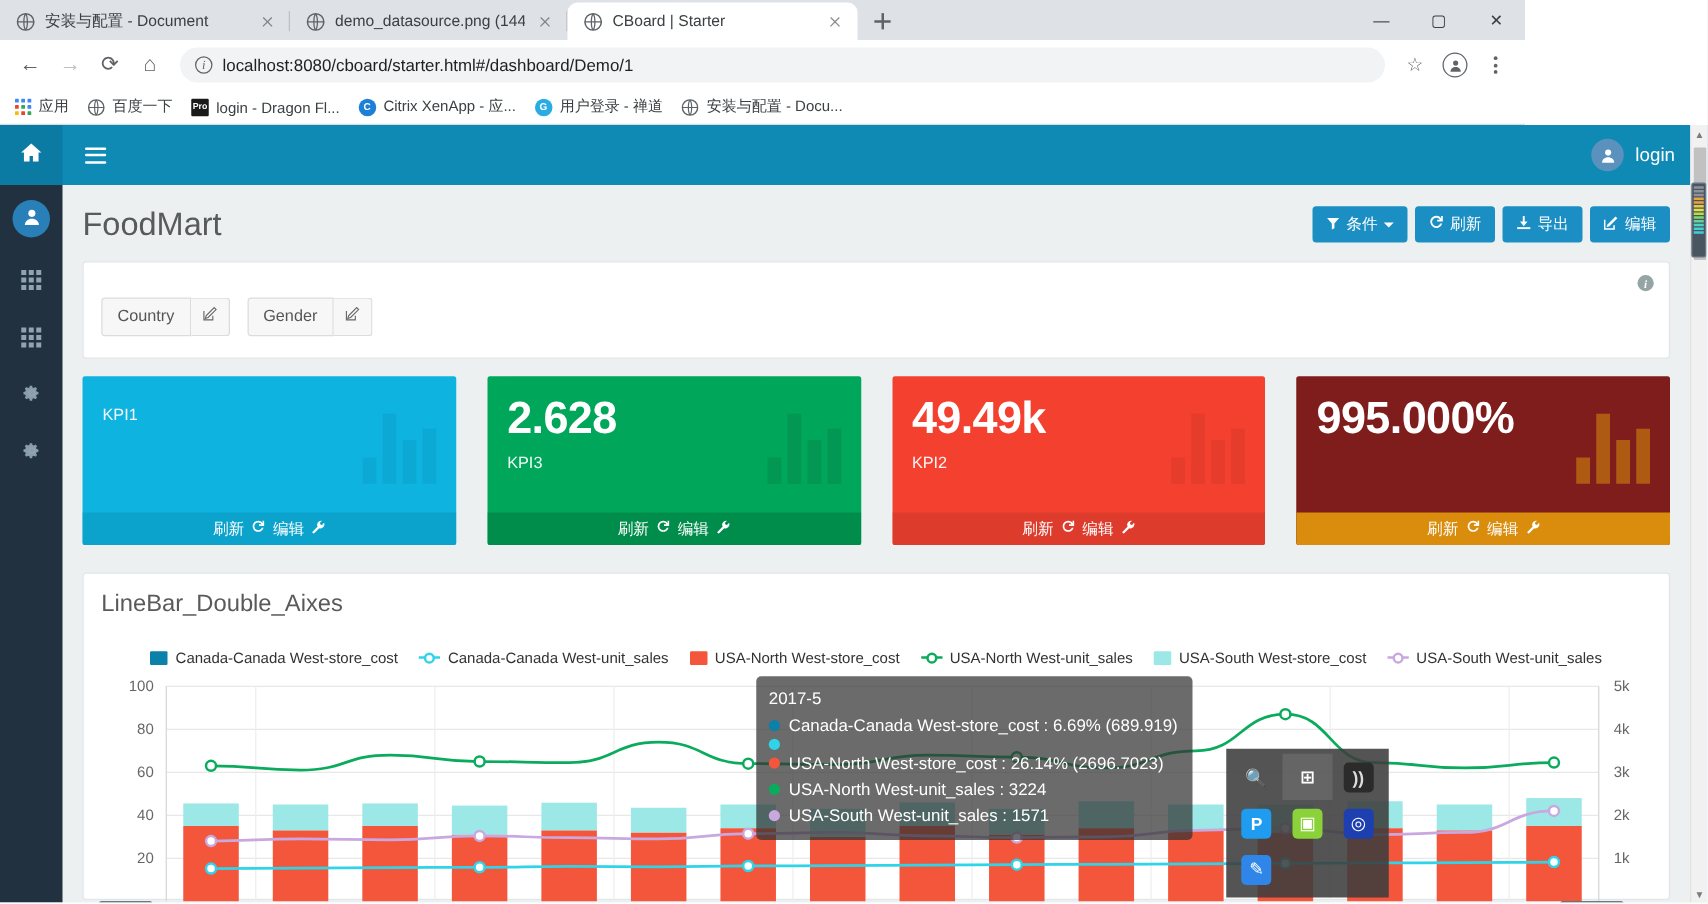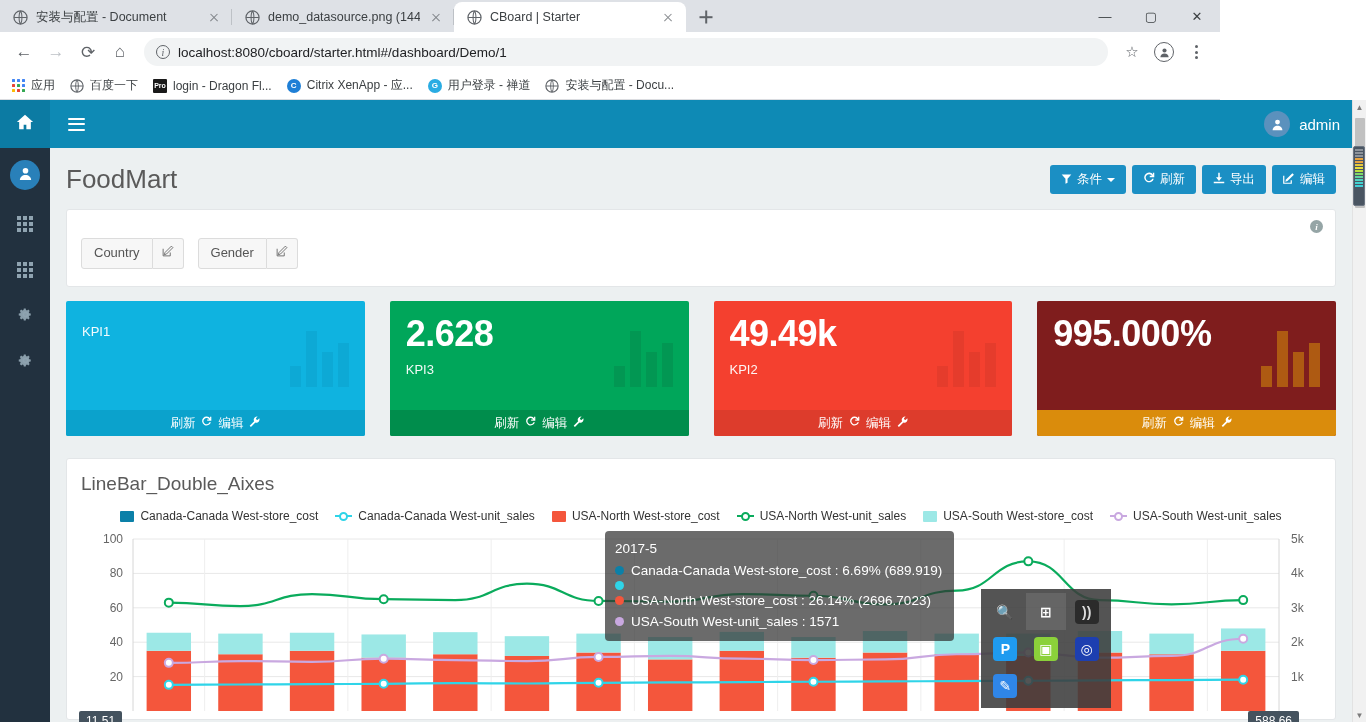--- a/index.html
+++ b/index.html
@@ -180,21 +180,21 @@
   .kpi-spark {
     position:absolute; right:16px; top:28px; display:flex; align-items:flex-end;
     gap:5px; height:58px; z-index:1;
   }
   .kpi-spark i { width:11px; display:block; }
 
   .panel {
     background:#fff; border:1px solid #e3e6e8; border-radius:3px;
     padding:14px 14px 0 14px; position:relative; height:262px;
   }
-  .panel-title { font-size:19px; color:#5a5a5a; font-weight:400; margin-bottom:14px; }
+  .panel-title { font-size:19px; color:#5a5a5a; font-weight:400; margin-bottom:24px; }
   .legend { display:flex; align-items:center; justify-content:center; gap:17px; flex-wrap:nowrap; }
   .lg { display:flex; align-items:center; gap:6px; font-size:12px; color:#333; white-space:nowrap; }
   .lg-bar { width:14px;height:11px;display:block;border-radius:1px; }
   .lg-line { position:relative; width:17px; height:11px; display:flex; align-items:center; justify-content:center;}
   .lg-line::before{ content:""; position:absolute; left:0; right:0; top:50%; height:2px; transform:translateY(-50%); }
 
   .chart-wrap { position:relative; height:190px; margin-top:10px; }
   .chart-svg { display:block; }
 
   
@@ -406,21 +406,21 @@
           <i></i>
           <i></i>
         </div>
       <div class="topbar-right">
         <span class="avatar-sm">
           <svg width="13" height="13" viewBox="0 0 16 16">
               <circle cx="8" cy="5" r="3" fill="#fff"></circle>
               <path d="M2 15c0-3.3 2.7-5.5 6-5.5s6 2.2 6 5.5" fill="#fff"></path>
             </svg>
         </span>
-        <span>admin</span>
+        <span>login</span>
       </div>
     </div>
 
     <div class="sidebar">
       <div class="side-avatar">
         <span>
           <svg width="15" height="15" viewBox="0 0 16 16">
               <circle cx="8" cy="5" r="3" fill="#fff"></circle>
               <path d="M2 15c0-3.3 2.7-5.5 6-5.5s6 2.2 6 5.5" fill="#fff"></path>
             </svg>
@@ -776,20 +776,24 @@
                   <span>Canada-Canada West-store_cost : 6.69% (689.919)</span>
                 </div>
                 <div class="tt-row">
                   <span class="tt-dot" style="background:#2fd4e8"></span>
                 </div>
                 <div class="tt-row">
                   <span class="tt-dot" style="background:#f4563c"></span>
                   <span>USA-North West-store_cost : 26.14% (2696.7023)</span>
                 </div>
                 <div class="tt-row">
+                  <span class="tt-dot" style="background:#0aab5c"></span>
+                  <span>USA-North West-unit_sales : 3224</span>
+                </div>
+                <div class="tt-row">
                   <span class="tt-dot" style="background:#c9a8e0"></span>
                   <span>USA-South West-unit_sales : 1571</span>
                 </div>
               </div>
           </div>
 
           <div class="launcher" style="left:900px; top:56px;" id="launcher">
               <div class="launcher-cell">
                 <span class="lnch-ico" style="background:transparent;color:#e8661c">🔍</span>
               </div>

